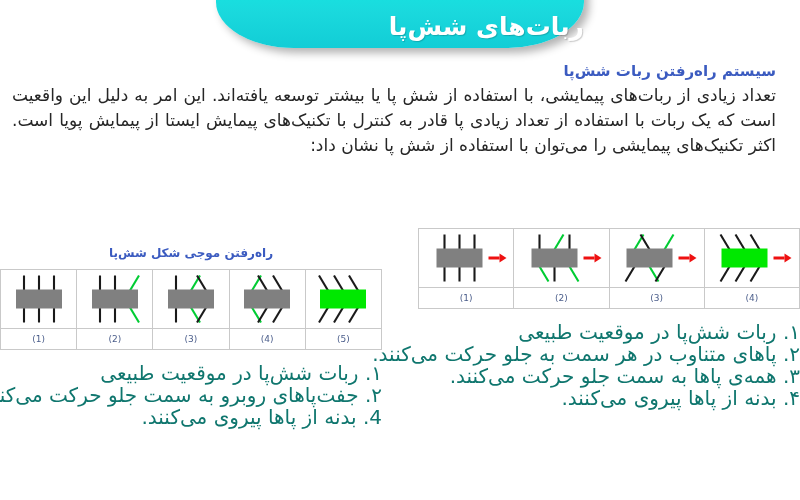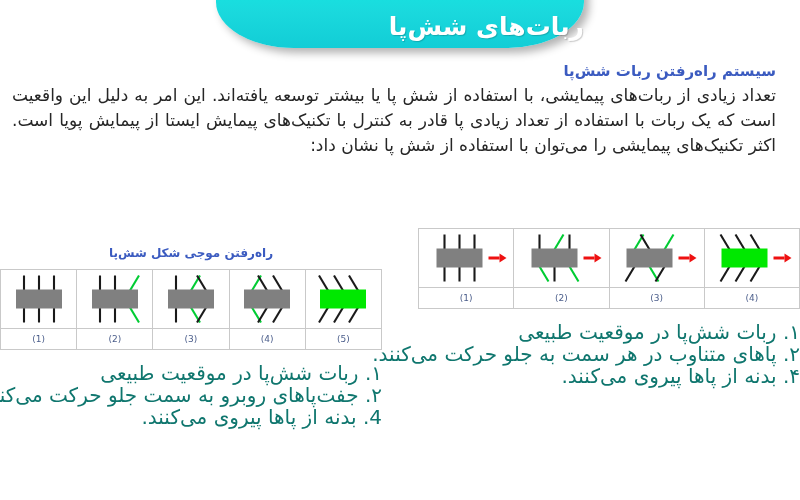--- a/index.html
+++ b/index.html
@@ -221,20 +221,21 @@
             <td>(1)</td>
             <td>(2)</td>
             <td>(3)</td>
             <td>(4)</td>
           </tr>
     </tbody>
       </table>
     <ol class="steps" id="tripod-steps">
         <li>۱. ربات شش‌پا در موقعیت طبیعی</li>
         <li>۲. پاهای متناوب در هر سمت به جلو حرکت می‌کنند.</li>
+        <li>۳. همه‌ی پاها به سمت جلو حرکت می‌کنند.</li>
         <li>۴. بدنه از پاها پیروی می‌کنند.</li>
       </ol>
   </div>
 
   <div class="column right-col">
     <h3 class="col-heading">راه‌رفتن موجی شکل شش‌پا</h3>
     <table class="gait-table">
       <tbody>
           <tr class="frames" id="wave-frames">
             <td>

